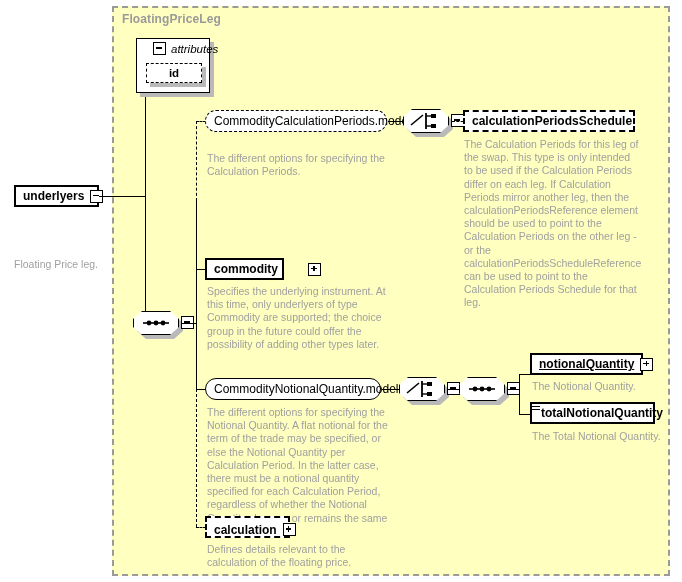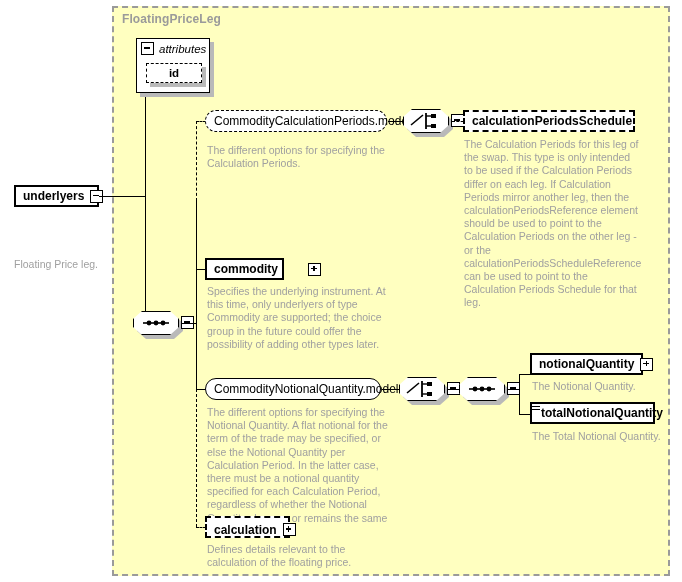--- a/index.html
+++ b/index.html
@@ -137,21 +137,21 @@
     position: absolute;
     left: 140px; top: 42px;
     width: 74px; height: 55px;
     background: #b9b9b9;
   }
   .attr-head {
     position: absolute;
     left: 0; top: 0;
     height: 19px;
     display: flex; align-items: center;
-    padding-left: 4px;
+    padding-left: 16px;
   }
   .attr-head .toggle { margin-left: 0; margin-right: 5px; }
   .attr-title {
     font-size: 11.5px;
     font-style: italic;
     color: #000;
   }
   .attr-item {
     position: absolute;
     left: 9px; top: 24px;
@@ -280,21 +280,21 @@
   <div class="dln v" style="left:196px; top:121px; height:80px;"></div>
   <div class="ln v" style="left:196px; top:201px; height:122px;"></div>
   <div class="ln v" style="left:196px; top:323px; height:66px;"></div>
   <div class="dln v" style="left:196px; top:389px; height:138px;"></div>
 
   <div class="dln h" style="left:196px; top:121px; width:10px;"></div>
   <div class="node model shadow" style="left:205px; top:110px; width:182px; padding-left:8px;">
     <span class="node-label">CommodityCalculationPeriods.model</span>
     <span class="toggle"></span>
   </div>
-  <div class="doc" style="left:207px; top:144px; width:180px;">The different options for specifying the Calculation Periods.</div>
+  <div class="doc" style="left:207px; top:152px; width:180px;">The different options for specifying the Calculation Periods.</div>
 
   <div class="ln h" style="left:388px; top:121px; width:16px;"></div>
 
   <div class="compwrap" style="left:403px; top:109px;">
     <div class="comp">
       <div class="octshadow"></div>
       <div class="oct"></div>
       <svg width="46" height="24" viewBox="0 0 46 24">
         <line x1="8" y1="16" x2="20" y2="6" stroke="#000" stroke-width="1.6"></line>
         <line x1="23" y1="4" x2="23" y2="20" stroke="#000" stroke-width="1.8"></line>
@@ -360,21 +360,21 @@
         <circle cx="30" cy="12" r="2.4" fill="#000"></circle>
       </svg>
     </div>
     <span class="toggle"></span>
   </div>
 
   <div class="ln h" style="left:508px; top:389px; width:12px;"></div>
   <div class="ln v" style="left:519px; top:374px; height:41px;"></div>
 
   <div class="ln h" style="left:519px; top:374px; width:12px;"></div>
-  <div class="node shadow" style="left:530px; top:353px; width:113px;">
+  <div class="node shadow" style="left:530px; top:353px; width:113px;text-decoration:underline;">
     <span class="node-label">notionalQuantity</span>
     <span class="toggle plus"></span>
   </div>
   <div class="doc" style="left:532px; top:380px; width:150px;">The Notional Quantity.</div>
 
   <div class="ln h" style="left:519px; top:414px; width:12px;"></div>
   <div class="node shadow" style="left:530px; top:402px; width:125px;">
     <span class="stmark">
         <i></i>
         <i></i>

